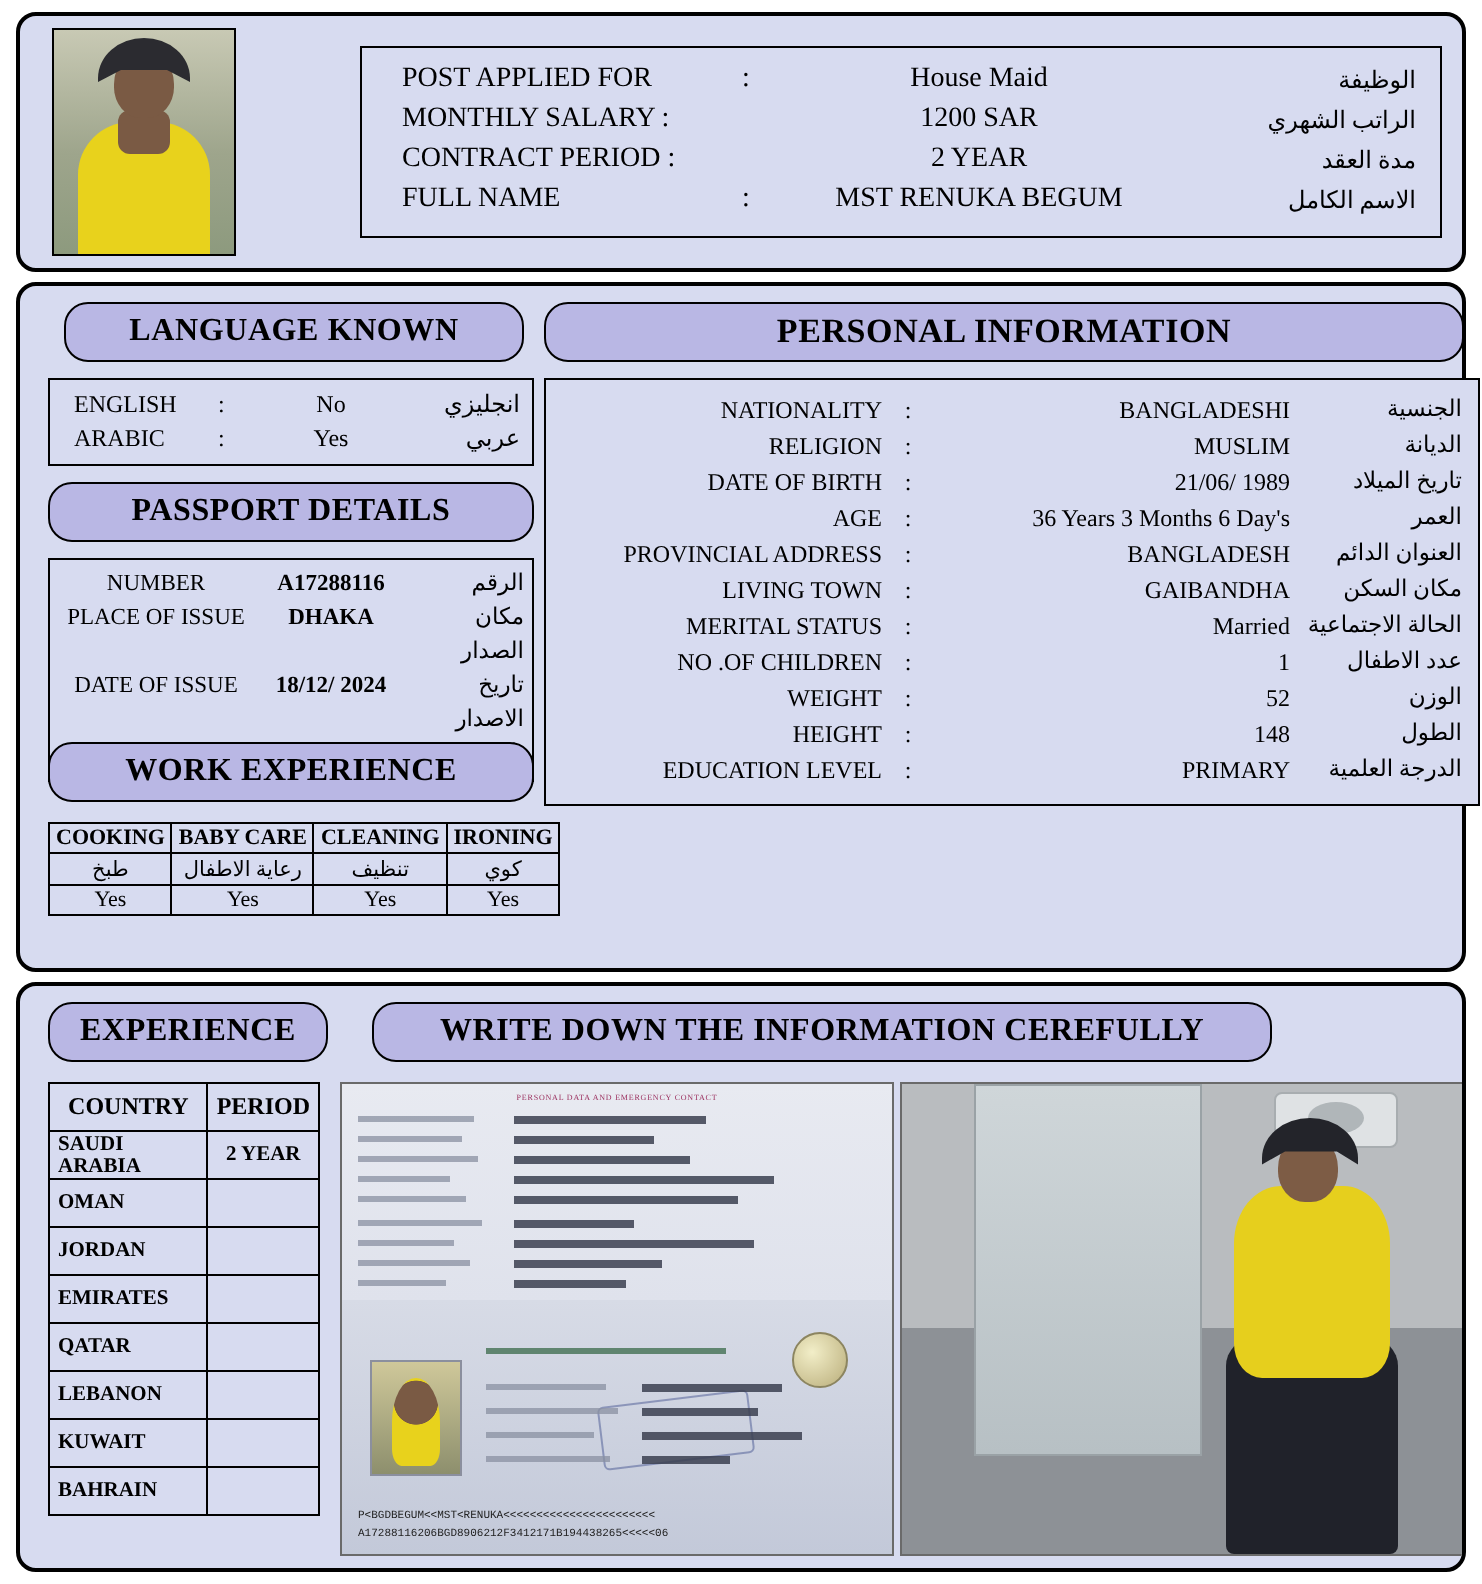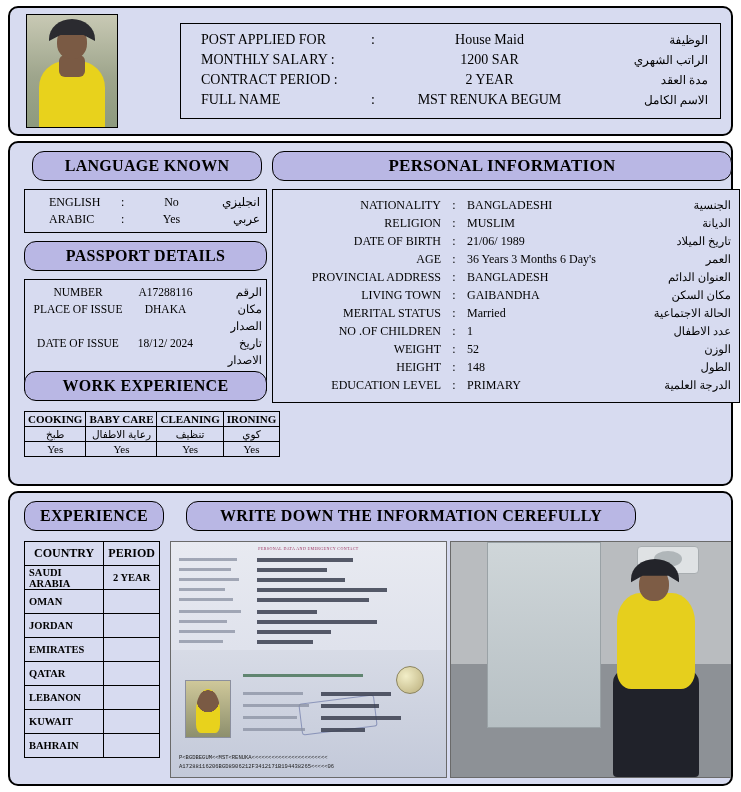--- a/index.html
+++ b/index.html
@@ -149,21 +149,20 @@
     width: 243px;
     border: 1px solid #000;
     background: #d7dbf0;
     padding: 4px 6px;
     box-sizing: border-box;
   }
   .lang-row {
     display: flex;
     font-size: 12px;
     line-height: 17px;
-    margin-left: 12px;
   }
   .lang-name { width: 72px; padding-left: 6px; }
   .lang-colon { width: 10px; }
   .lang-val { flex: 1; text-align: center; }
   .lang-ar { width: 48px; text-align: right; direction: rtl; }
   .pill-passport {
     position: absolute;
     left: 14px; top: 98px;
     width: 243px; height: 30px;
     line-height: 28px;
@@ -177,21 +176,21 @@
     background: #d7dbf0;
     padding: 4px 4px;
     box-sizing: border-box;
   }
   .pp-row {
     display: flex;
     font-size: 11.5px;
     line-height: 17px;
   }
   .pp-label { width: 98px; text-align: center; }
-  .pp-value { flex: 1; text-align: center; }
+  .pp-value { flex: 1; text-align: center; font-weight: bold; }
   .pp-ar { width: 58px; text-align: right; direction: rtl; }
   .pill-work {
     position: absolute;
     left: 14px; top: 228px;
     width: 243px; height: 30px;
     line-height: 28px;
     font-size: 16px;
   }
   .work-table {
     position: absolute;
@@ -216,21 +215,21 @@
     padding: 6px 8px 8px 8px;
     box-sizing: border-box;
   }
   .pi-row {
     display: flex;
     font-size: 12px;
     line-height: 18px;
   }
   .pi-label { width: 160px; text-align: right; }
   .pi-colon { width: 26px; text-align: center; }
-  .pi-value { flex: 1; text-align: left; }
+  .pi-value { flex: 1; text-align: right; }
   .pi-ar { width: 86px; text-align: right; direction: rtl; font-size: 11.5px; }
   
   .bottom-panel {
     flex: 1;
     padding: 8px 19px;
     position: relative;
     overflow: hidden;
   }
   .pill-exp {
     position: absolute;

